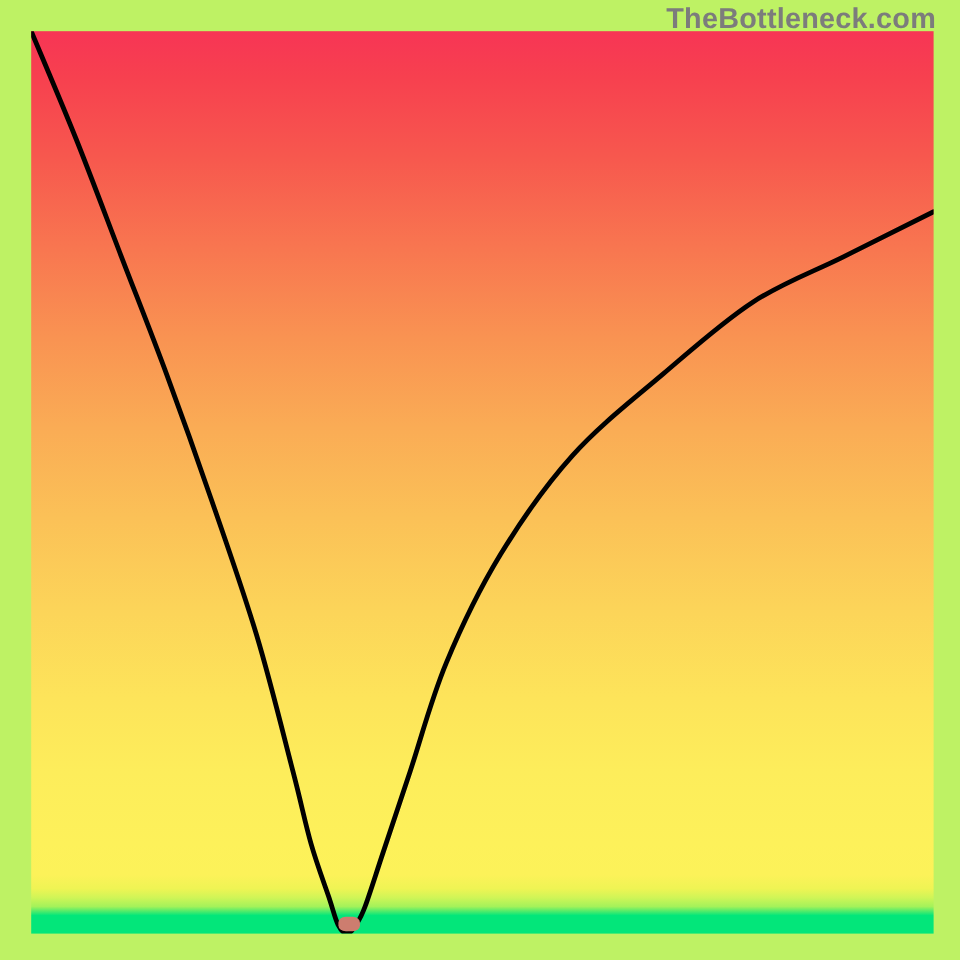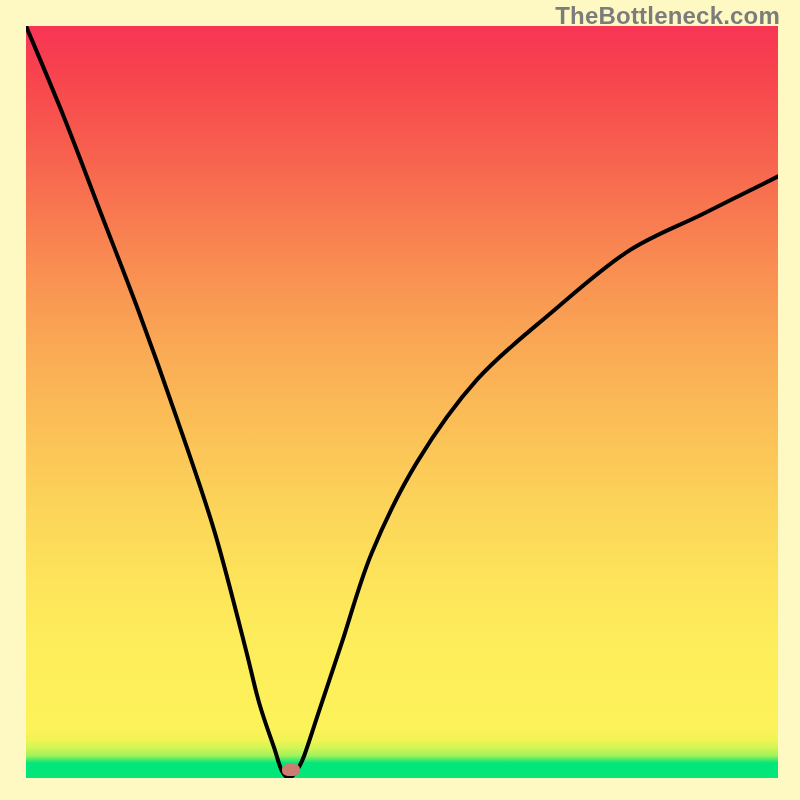--- a/index.html
+++ b/index.html
@@ -1,20 +1,20 @@
 <!DOCTYPE html>
 <html><head>
 <meta charset="utf-8">
 <style>
   * { margin: 0; padding: 0; box-sizing: border-box; }
   html, body { width: 800px; height: 800px; overflow: hidden; background: #000; }
   .frame {
     width: 800px;
     height: 800px;
-    background: #fef9c3;
+    background: #bef264;
     position: relative;
   }
   .watermark {
     position: absolute;
     top: 2px;
     right: 20px;
     font-family: Arial, Helvetica, sans-serif;
     font-size: 24px;
     font-weight: 600;
     color: #7c7c7c;

